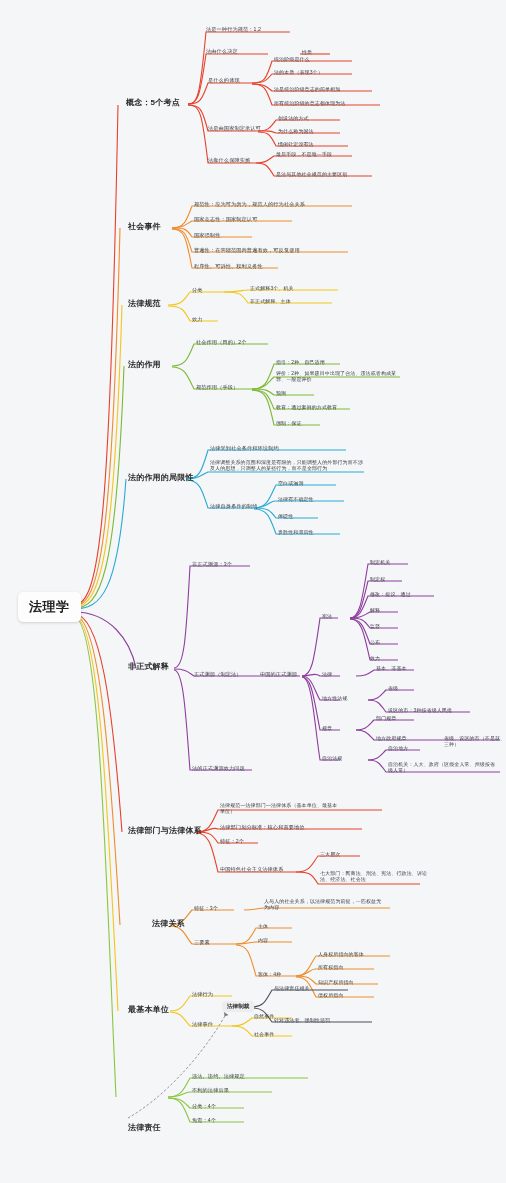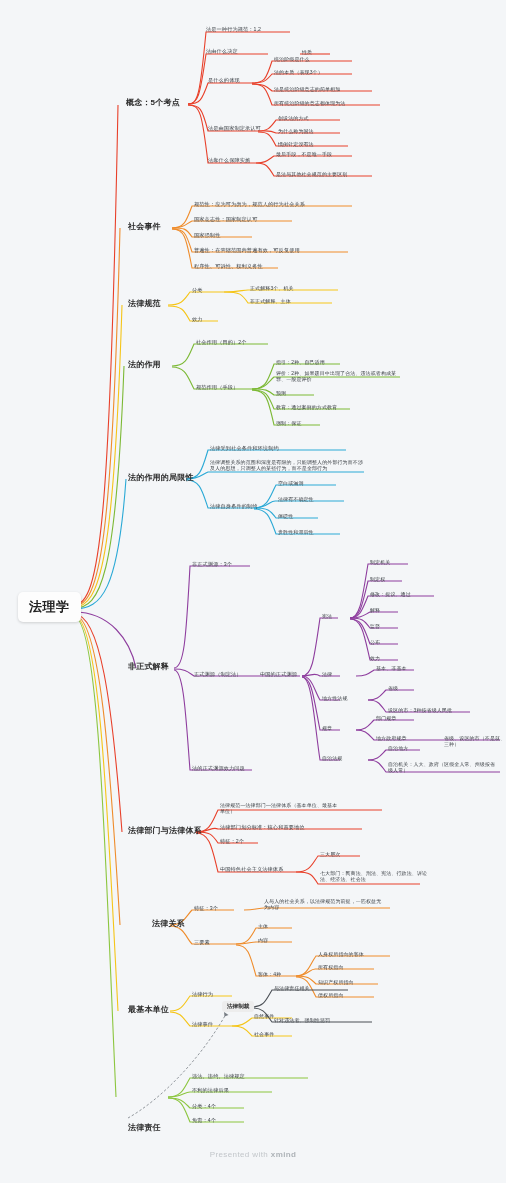--- a/index.html
+++ b/index.html
@@ -316,16 +316,13 @@
   <div class="node main" style="left:128px; top:1091px;margin-top:32px;">法律责任</div>
   <div class="node sub" style="left:192px; top:1073px;">违法、违约、法律规定</div>
   <div class="node sub" style="left:192px; top:1087px;">不利的法律后果</div>
   <div class="node sub" style="left:192px; top:1103px;">分类：4个</div>
   <div class="node sub" style="left:192px; top:1117px;">免责：4个</div>
 
   <div class="node floating" style="left:222px; top:1001px;">法律制裁</div>
   <div class="node sub2" style="left:274px; top:985px;">与法律责任相关</div>
   <div class="node sub2" style="left:274px; top:1017px;">针对违法者、强制性惩罚</div>
 
-  <div class="footer">
-    <span>Presented with </span><b>xmind</b>
-  </div>
 </div>
 
 </body></html>

